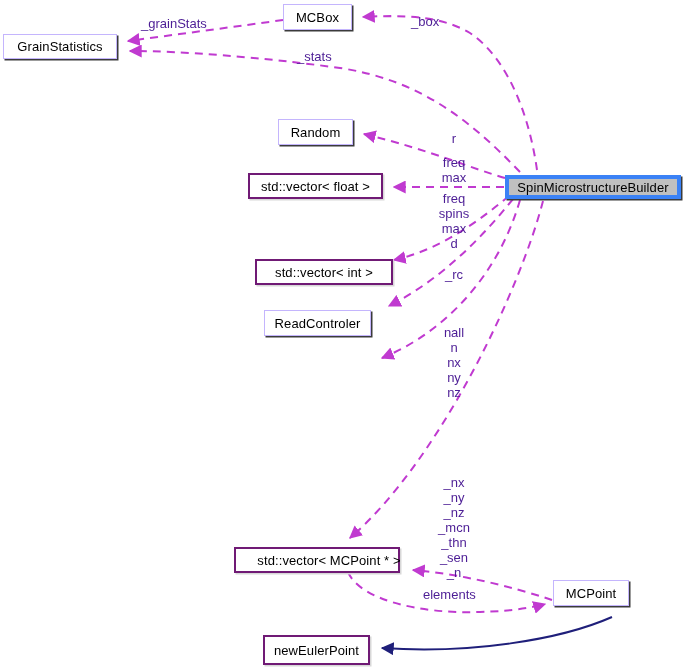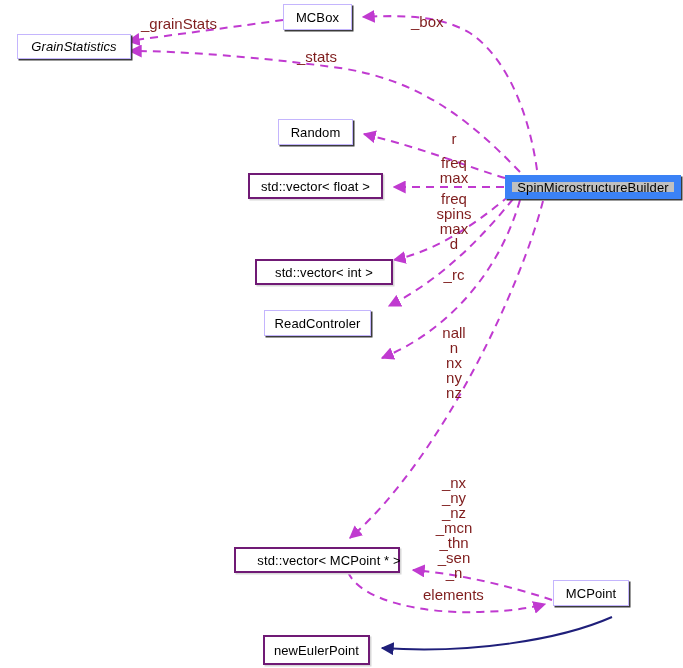--- a/index.html
+++ b/index.html
@@ -38,30 +38,30 @@
   .node-box.thick {
     border: 1px solid #c4b5fd;
     box-shadow: 1.5px 1.5px 0 0 #3b3b3b;
   }
   .node-box.external {
     border: 2px solid #701a75;
     box-shadow: 1.5px 1.5px 0 0 #d8d8d8;
   }
   .node-box.current {
     background: #c0c0c0;
-    border: 7px solid #3b82f6;
+    border: 4px solid #3b82f6;
     box-shadow: 1.5px 1.5px 0 0 #3b3b3b;
   }
   .node-label {
     pointer-events: none;
   }
   .edge-label {
     position: absolute;
-    font-size: 15px;
-    color: #7f1d1d;
+    font-size: 13px;
+    color: #4c1d95;
     white-space: nowrap;
     line-height: 15px;
   }
   .edge-label.center {
     text-align: center;
   }
 </style>
 </head>
 <body>
 
@@ -102,21 +102,21 @@
 
       <path d="M 348 572 C 360 600, 420 614, 480 612 C 515 611, 535 607, 545 604" marker-end="url(#arrow-usage)"></path>
     </g>
 
     <g fill="none" stroke="#1f1f7a" stroke-width="2" marker-end="url(#arrow-inherit)">
 
       <path d="M 612 617 C 560 640, 470 654, 382 648"></path>
     </g>
   </svg>
 
-  <div class="node-box thick" style="left:17px; top:34px; width:114px; height:25px;font-style:italic;">
+  <div class="node-box thick" style="left:3px; top:34px; width:114px; height:25px;">
     <span class="node-label">GrainStatistics</span>
   </div>
 
   <div class="node-box thick" style="left:283px; top:4px; width:69px; height:26px;">
     <span class="node-label">MCBox</span>
   </div>
 
   <div class="node-box thick" style="left:278px; top:119px; width:75px; height:26px;">
     <span class="node-label">Random</span>
   </div>

